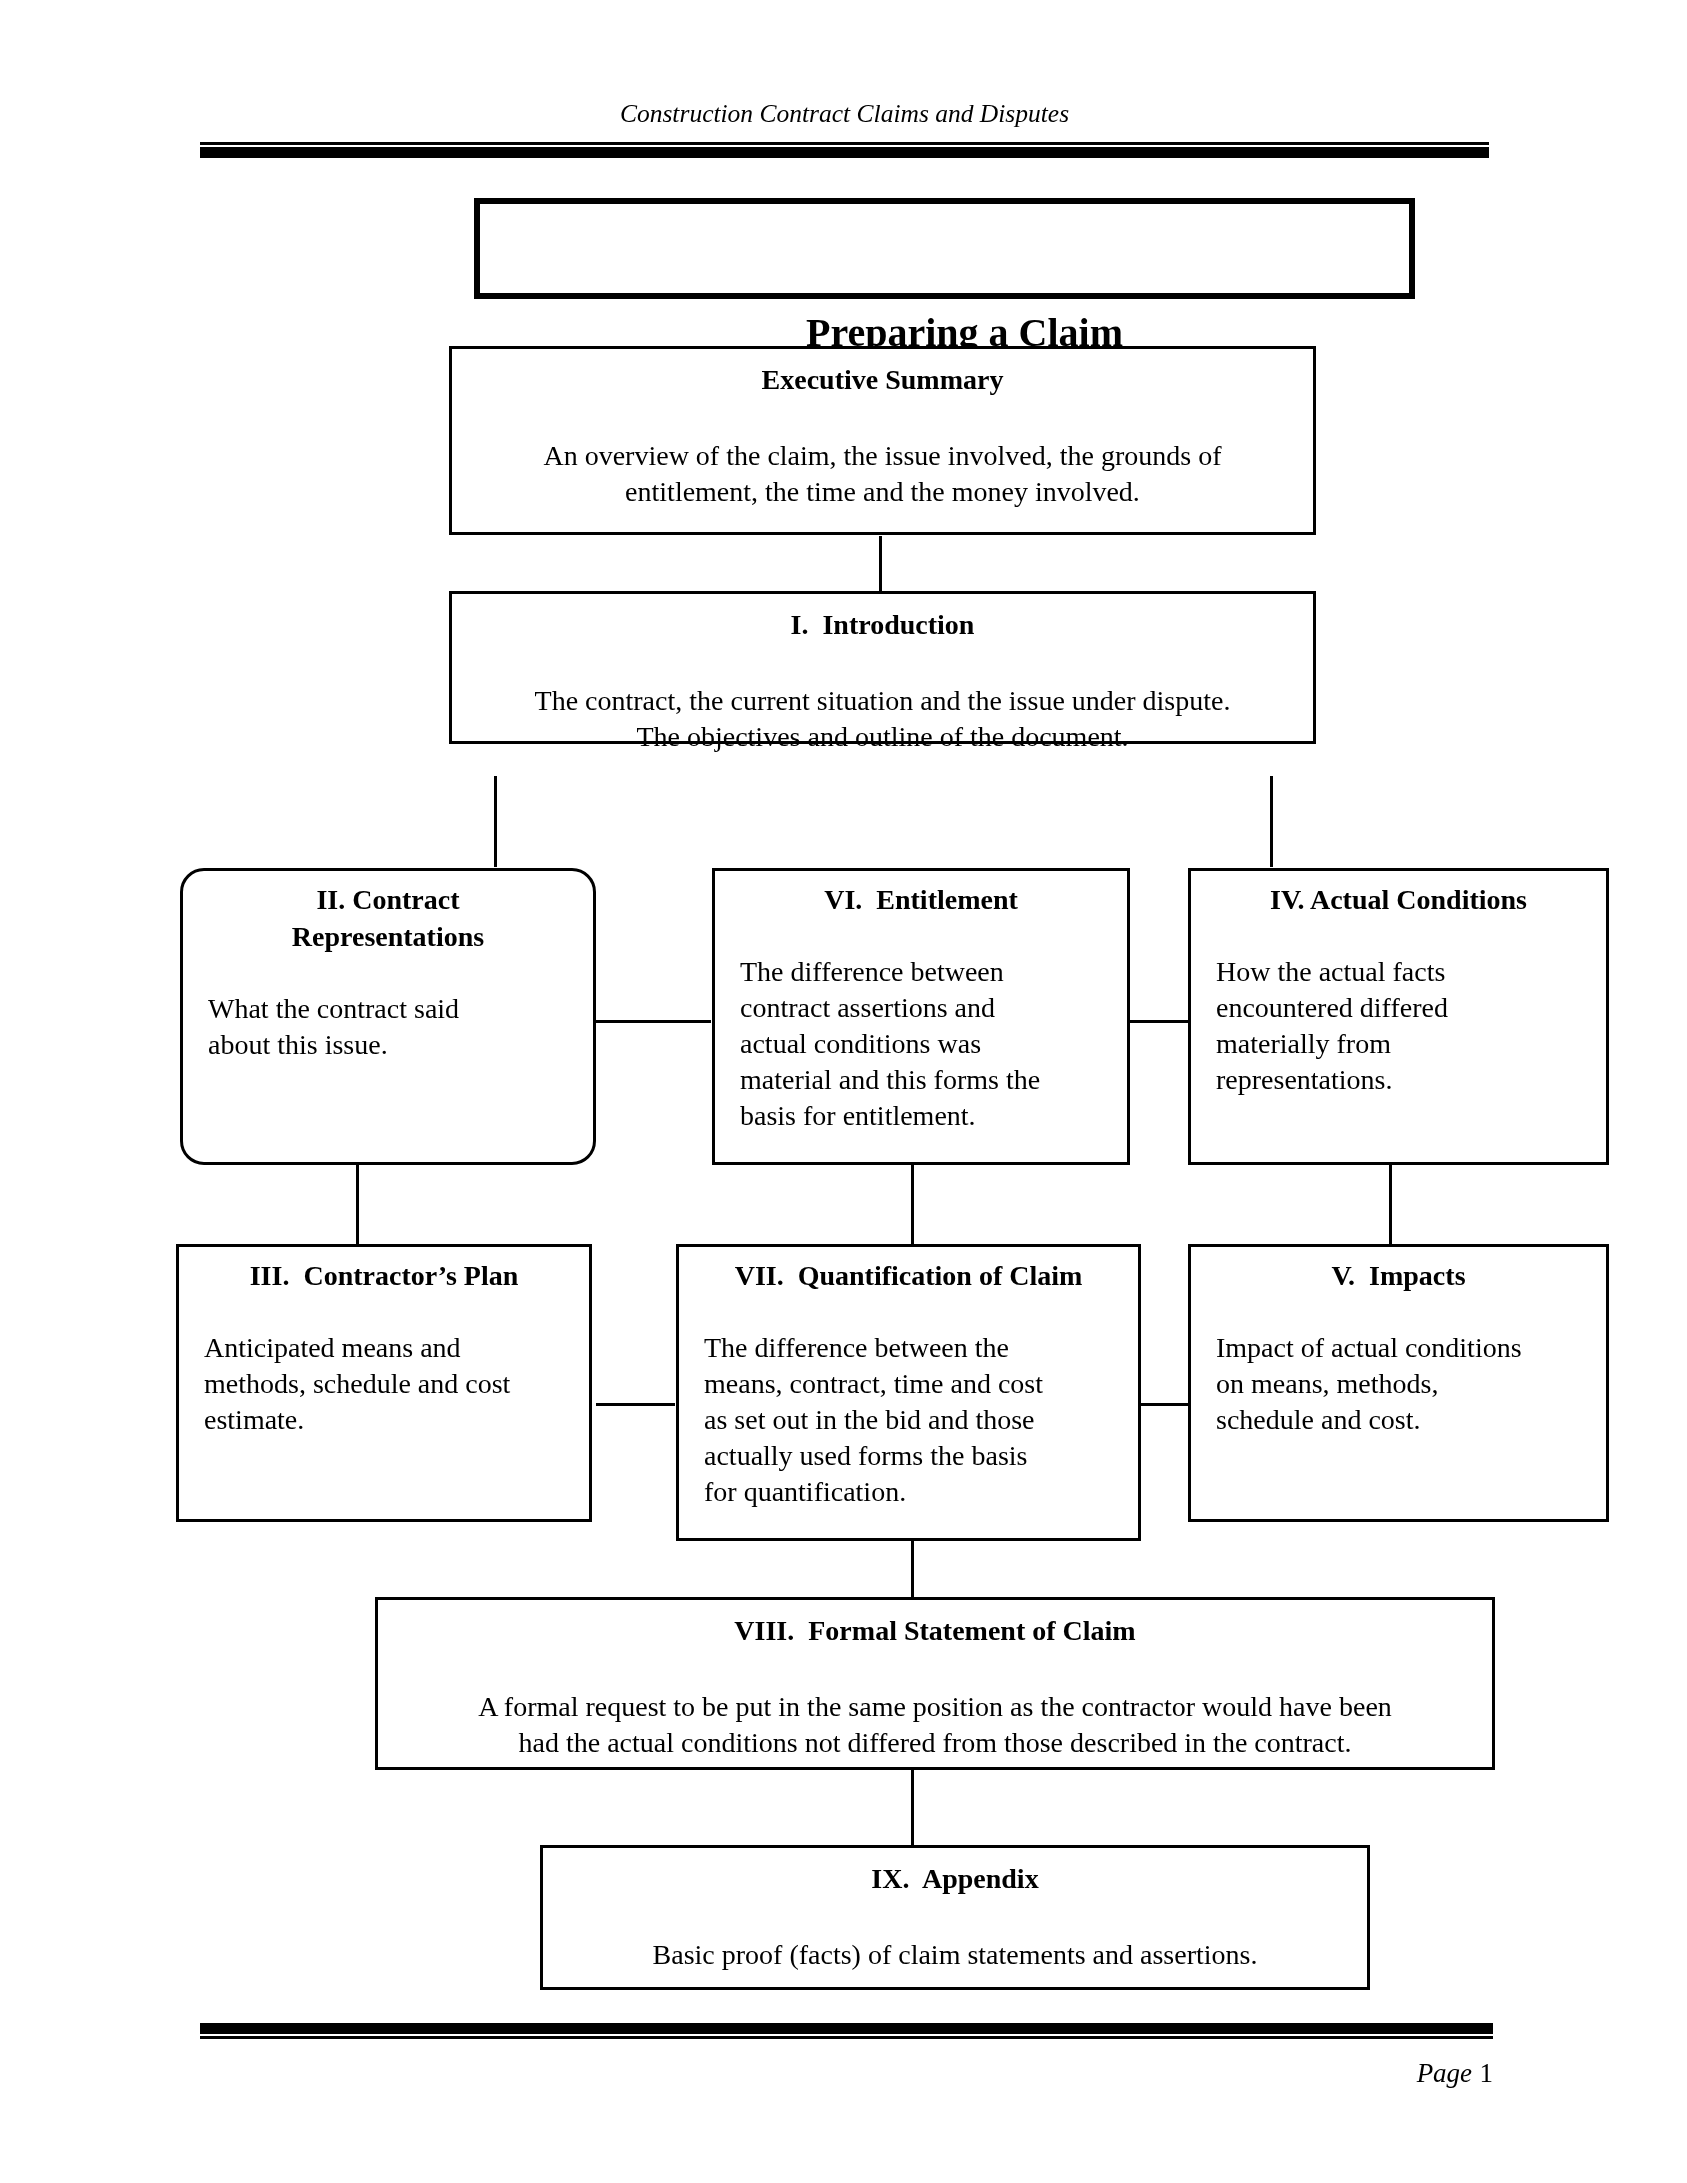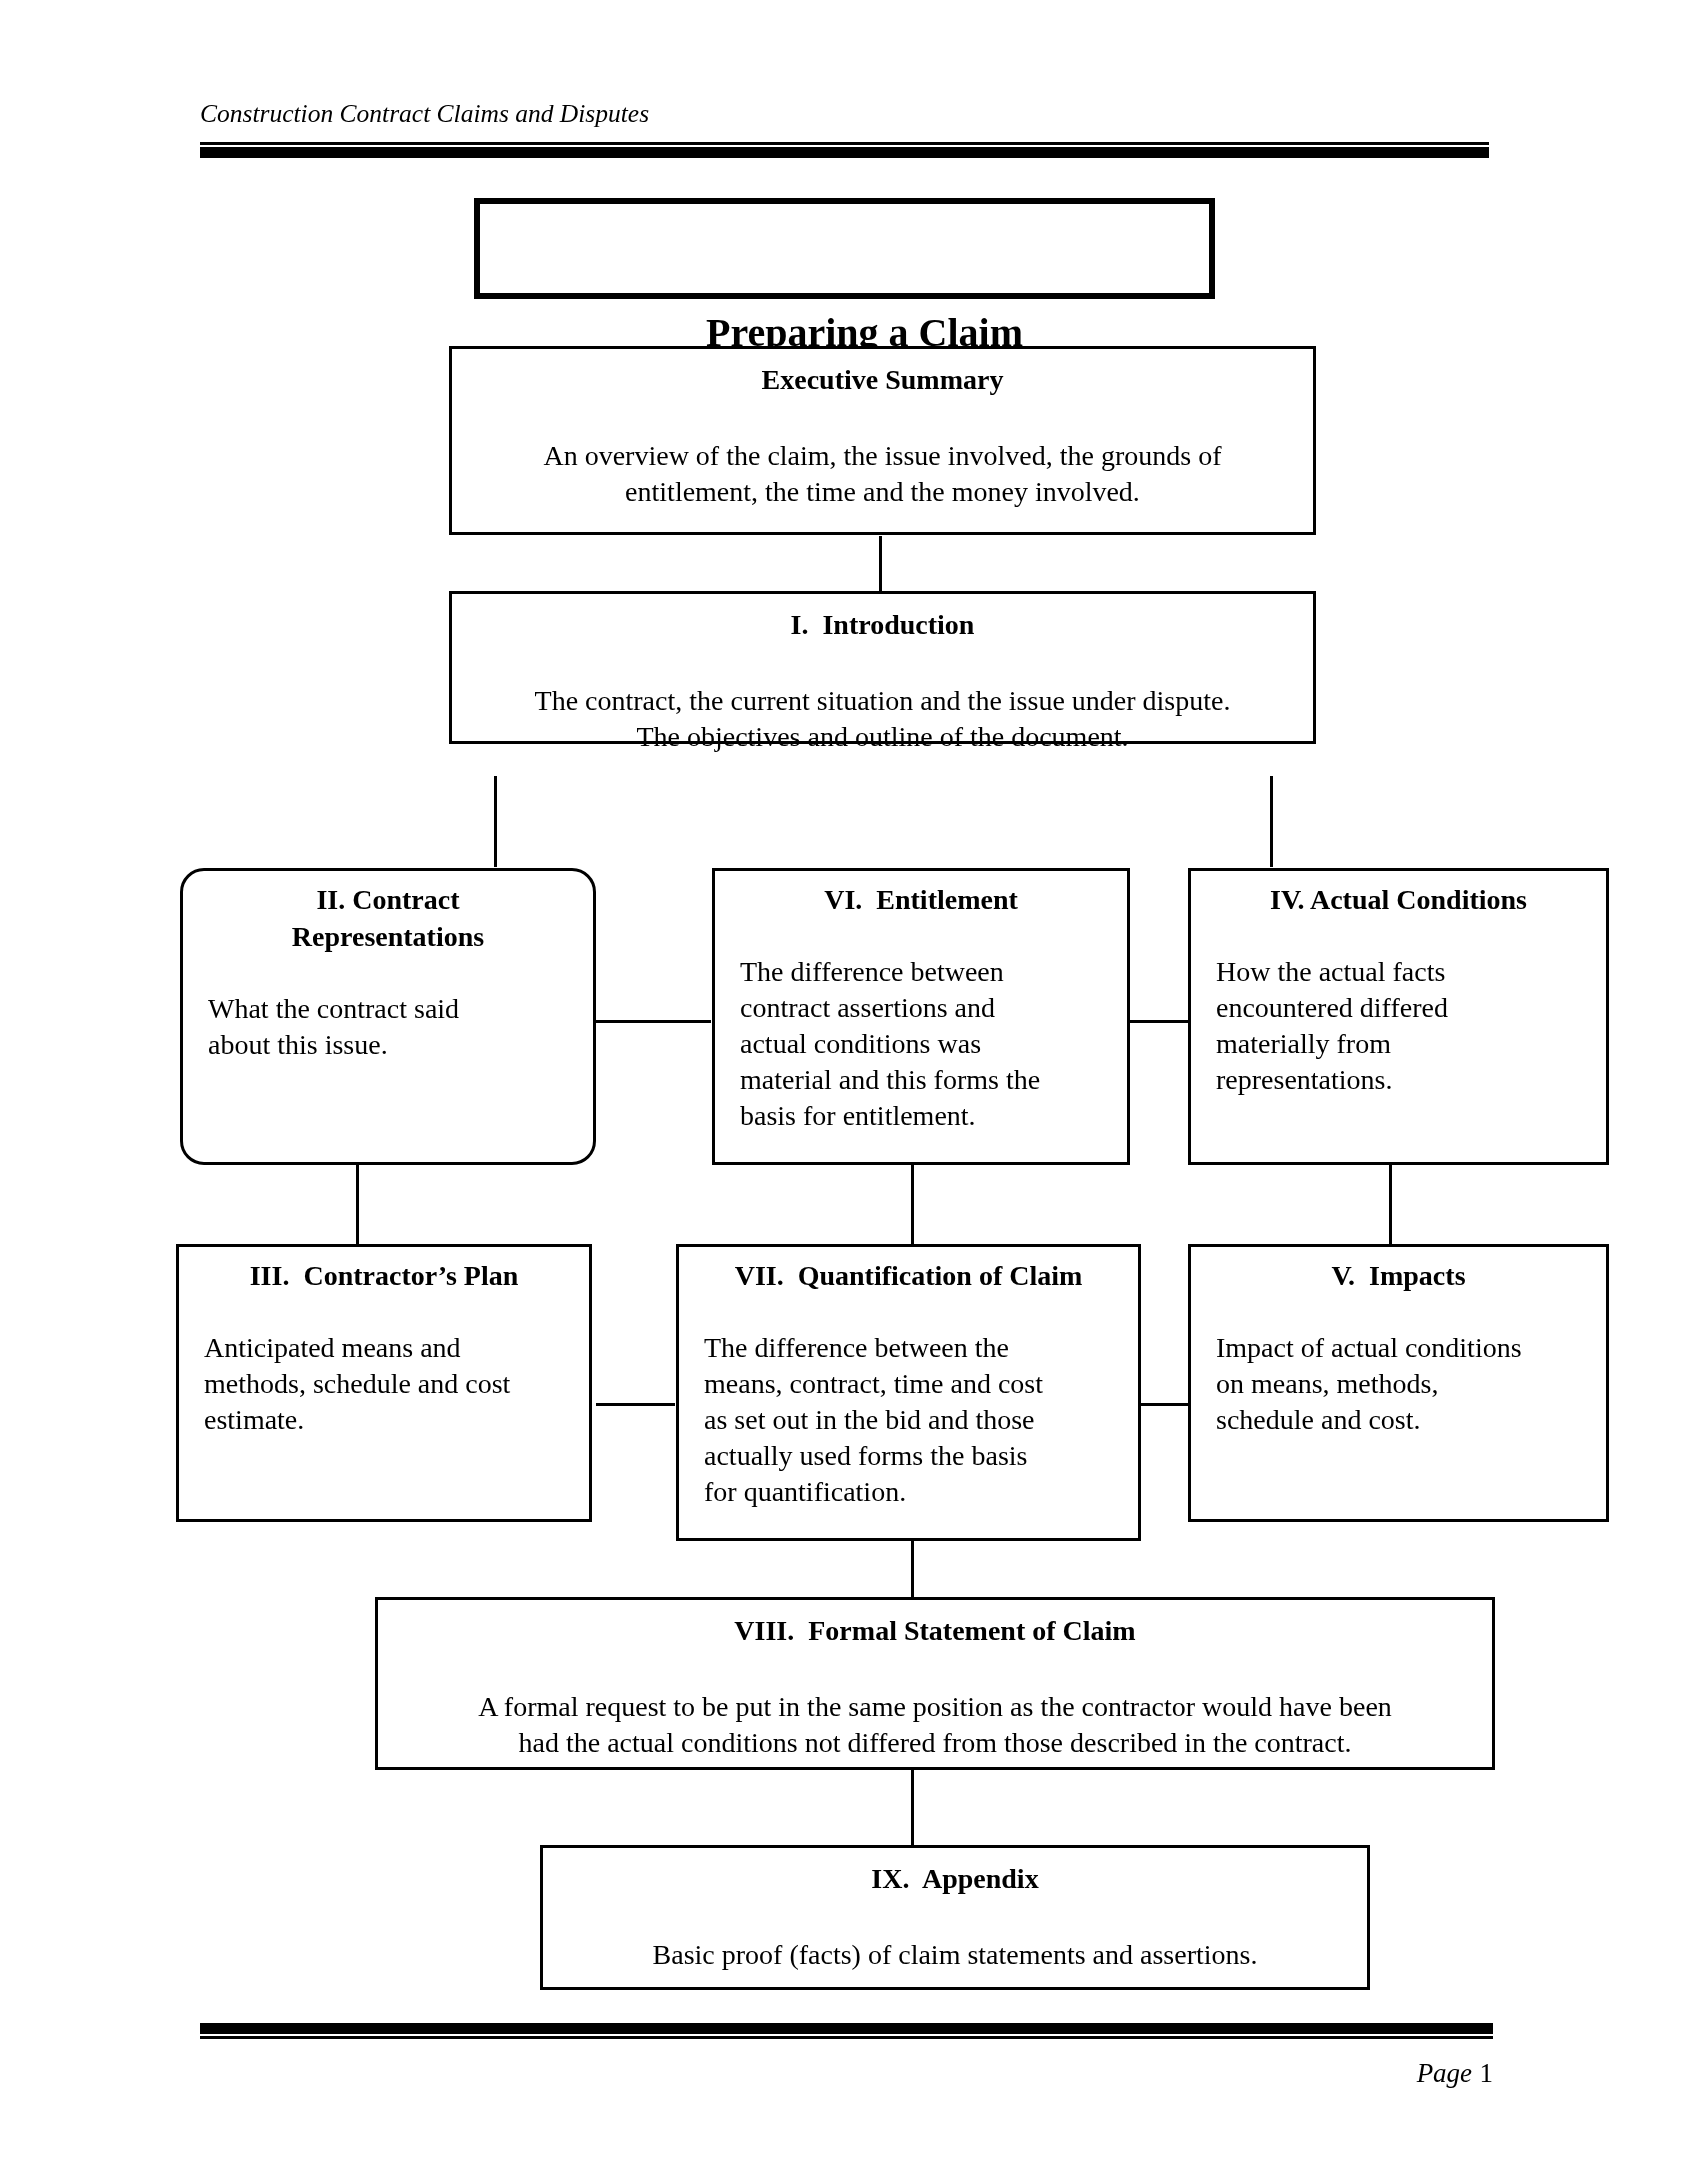--- a/index.html
+++ b/index.html
@@ -8,30 +8,30 @@
     width: 1687px;
     height: 2183px;
     background: #ffffff;
     font-family: "Liberation Serif", "DejaVu Serif", serif;
     color: #000;
     overflow: hidden;
   }
   .running-head {
     position: absolute;
     left: 200px; top: 99px; width: 1289px;
-    text-align: left;
+    text-align: center;
     font-style: italic;
     font-size: 25.5px;
     line-height: 30px;
     white-space: pre-wrap;
   }
   .rule { position: absolute; background: #000; }
   .title-box {
     position: absolute;
-    left: 474px; top: 198px; width: 741px; height: 101px;
+    left: 474px; top: 198px; width: 941px; height: 101px;
     border: 6.6px solid #000;
     box-sizing: border-box;
     text-align: center;
     font-weight: bold;
     font-size: 40px;
     line-height: 86px;
     white-space: pre-wrap;
   }
   .node {
     position: absolute;

